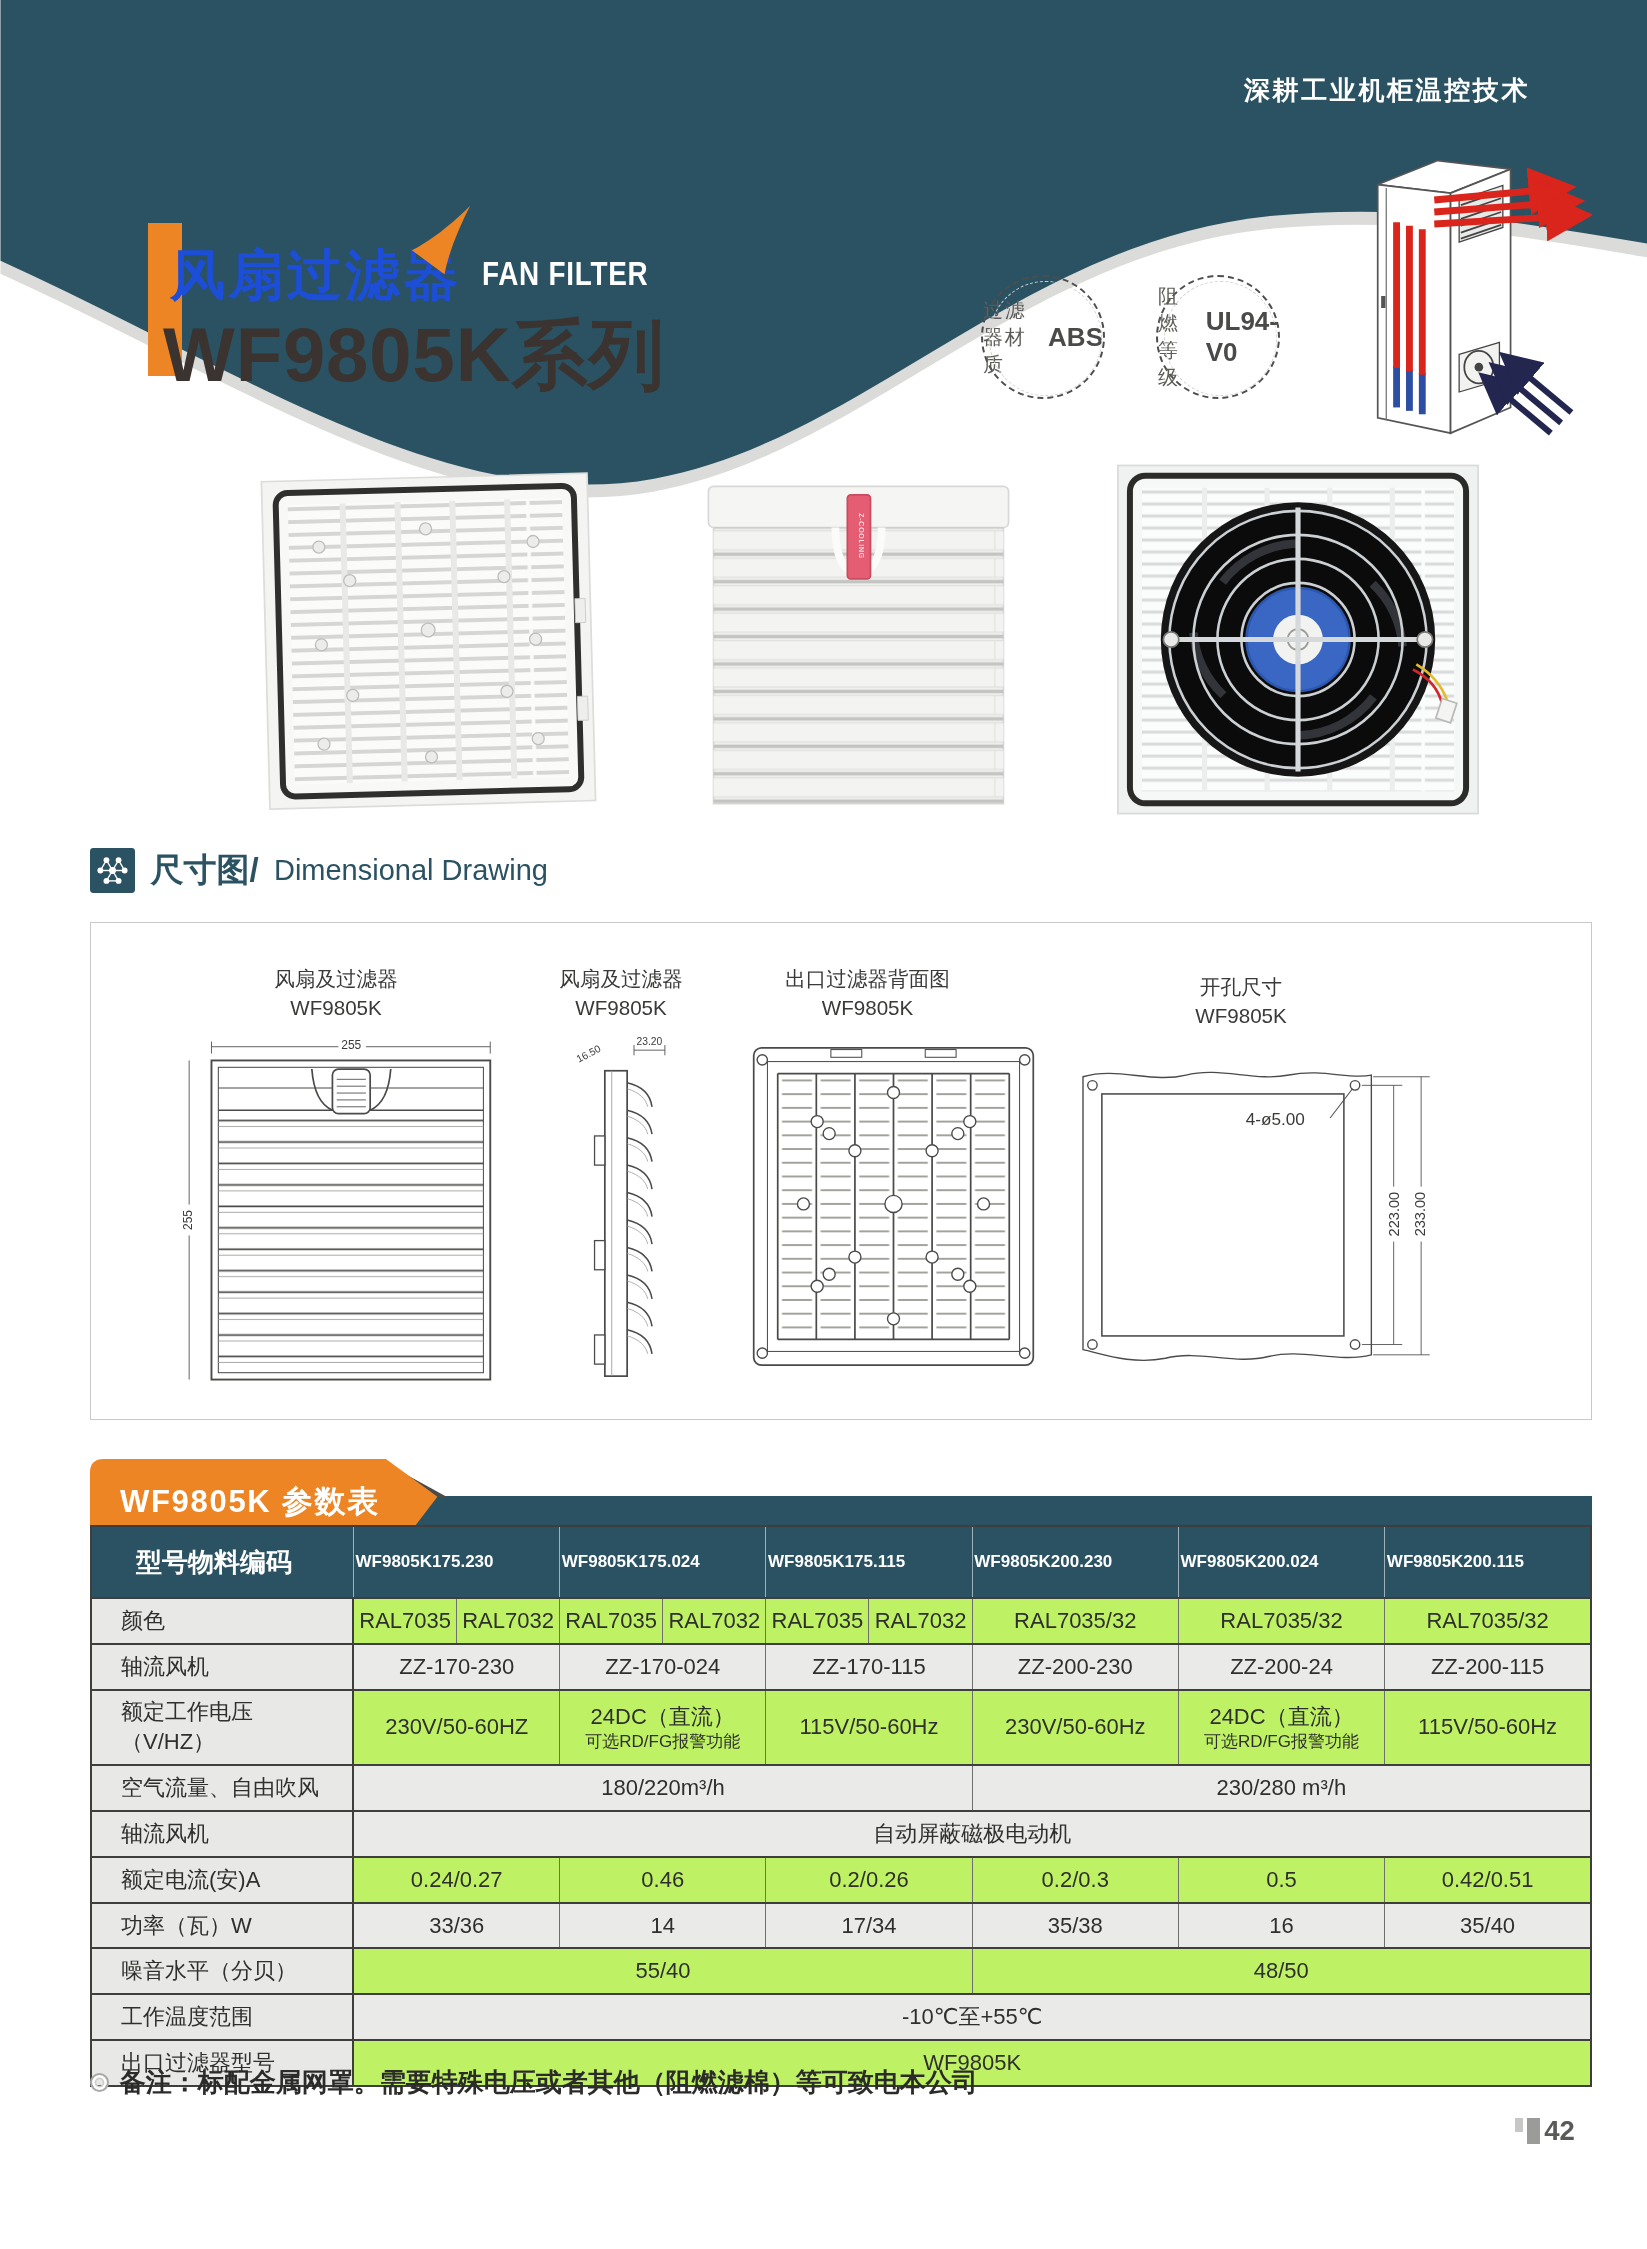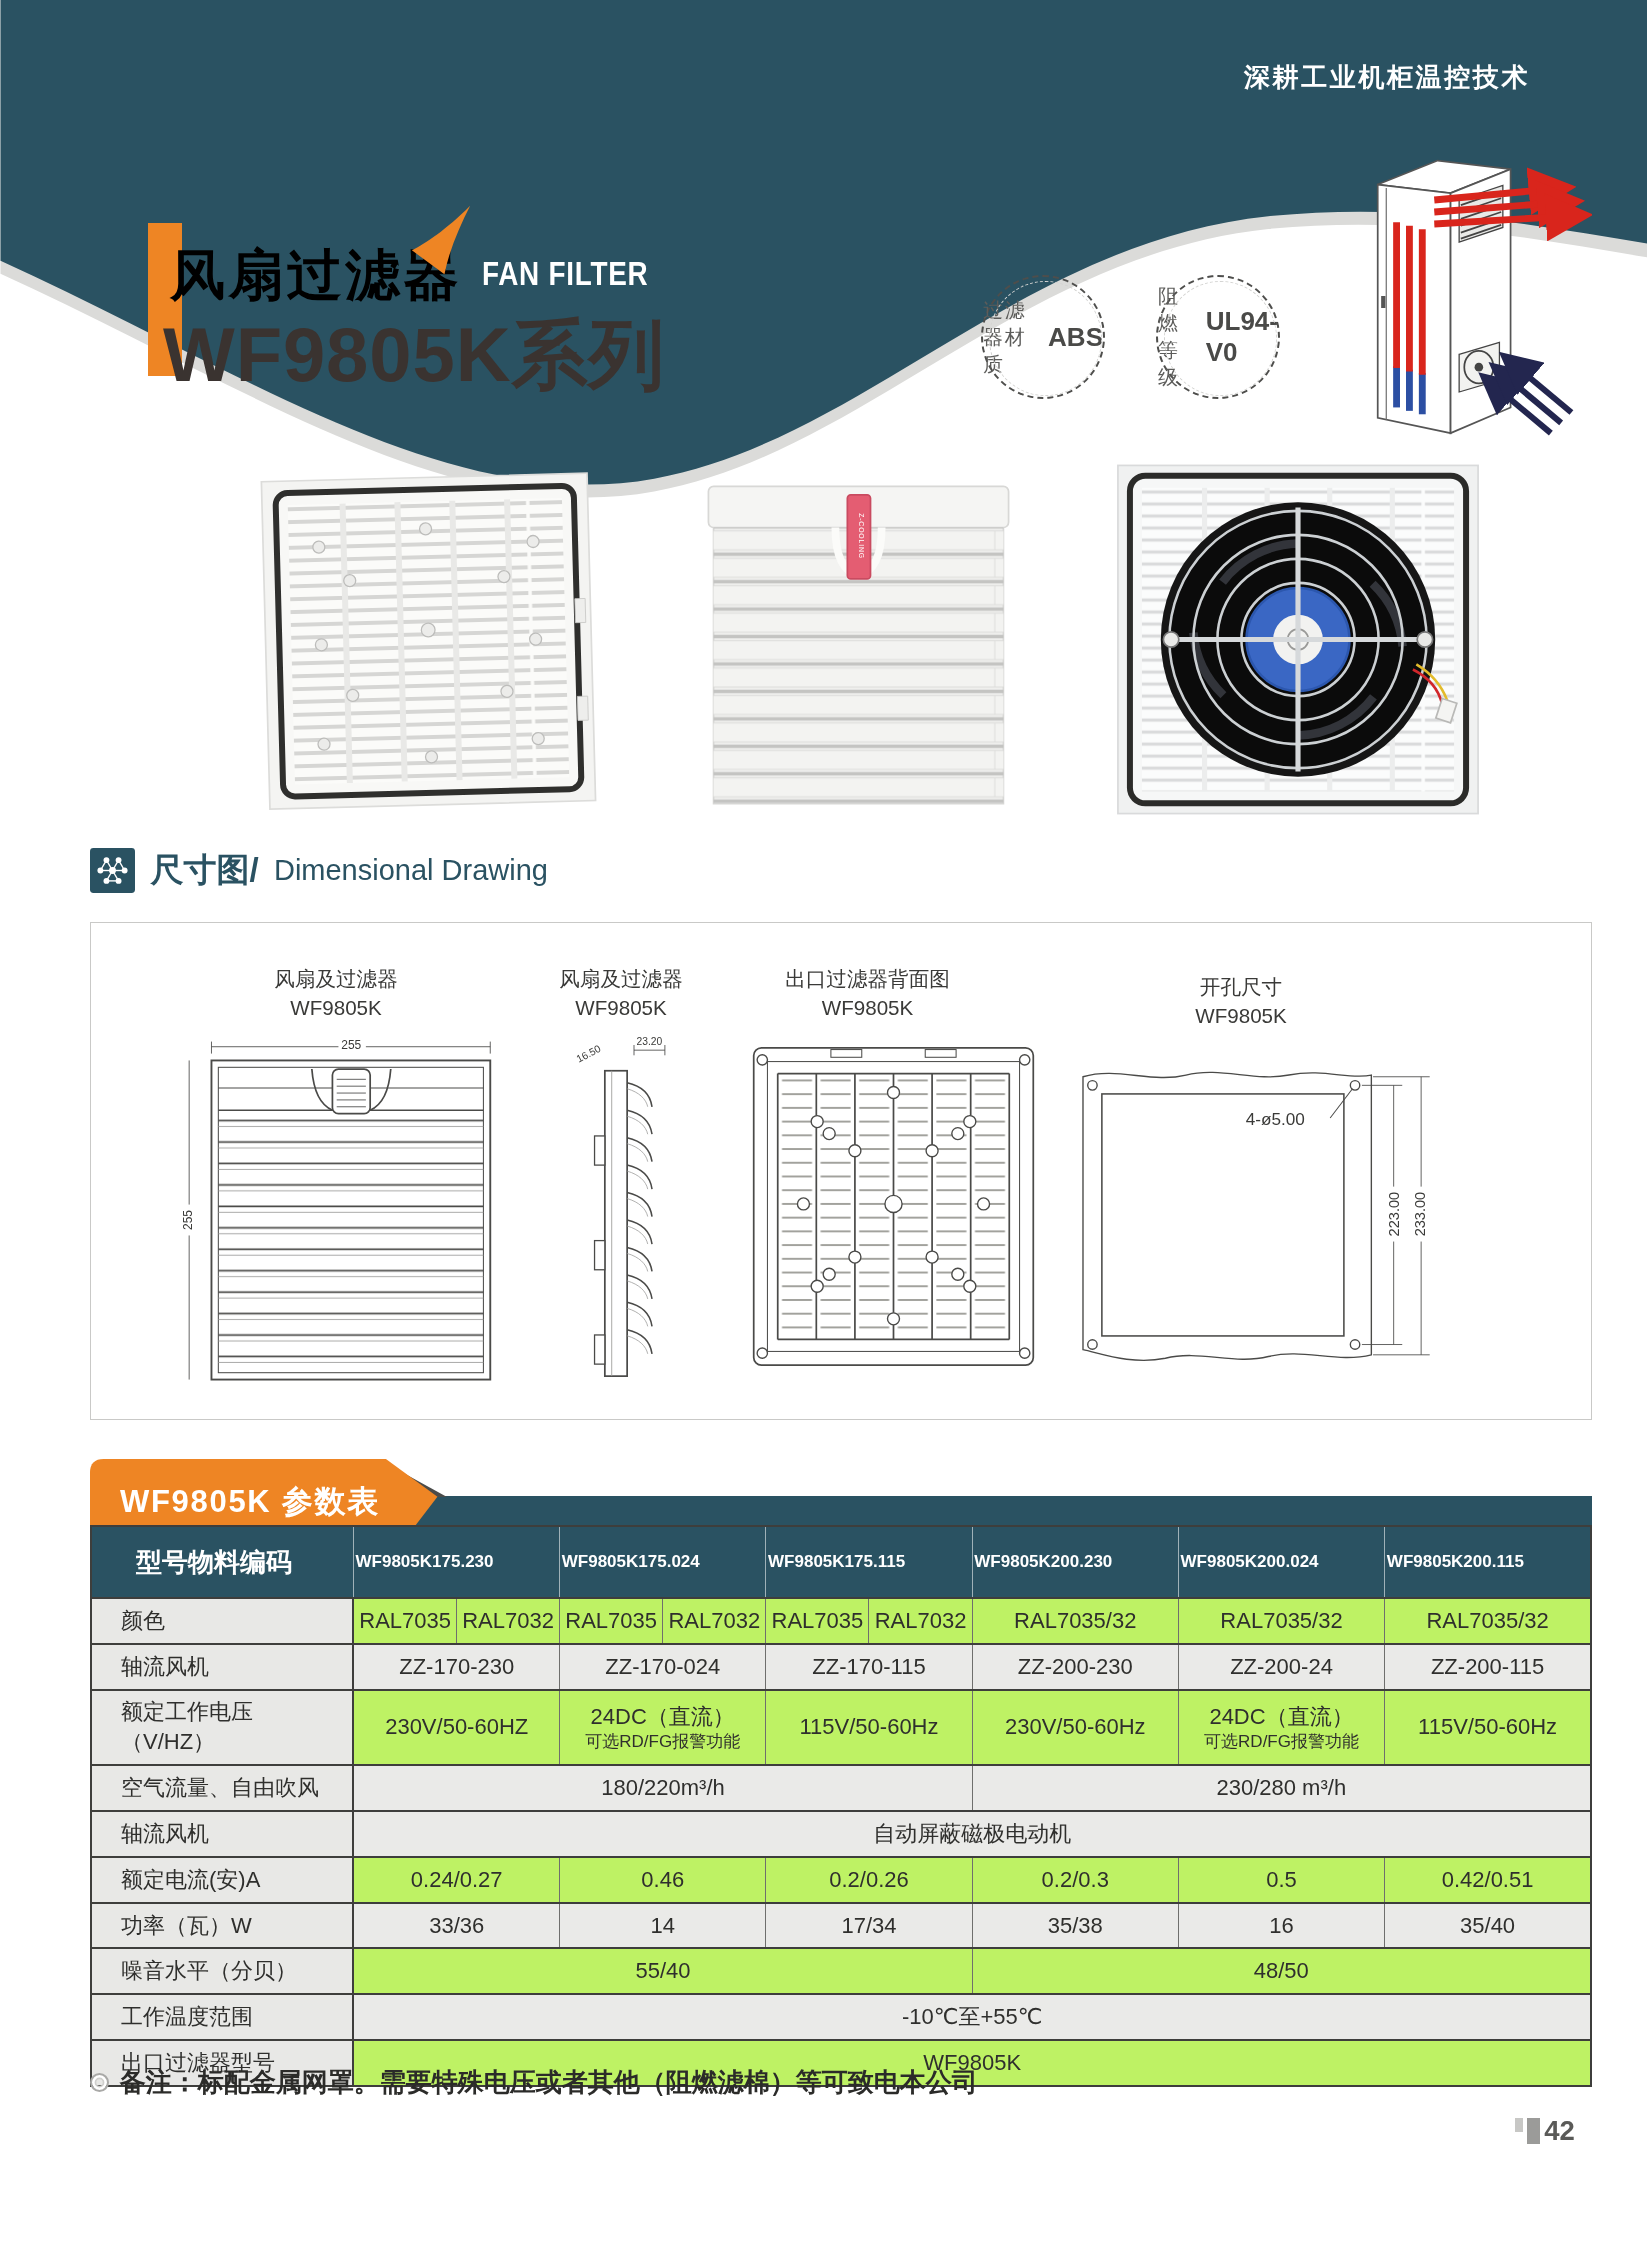--- a/index.html
+++ b/index.html
@@ -2,23 +2,23 @@
 <html style="font-size:13.7px"><head>
 <meta charset="utf-8">
 <style>
   html,body{margin:0;padding:0;background:#ffffff;}
   .page{position:relative;width:1648px;height:2250px;background:#fff;overflow:hidden;
         font-family:"Liberation Sans","DejaVu Sans",sans-serif;color:#2f2f2d;}
   .abs{position:absolute;}
 
   
   .hero-svg{position:absolute;top:0;left:0;}
-  .slogan{position:absolute;top:60px;right:118px;font-size:26px;font-weight:600;color:#fff;letter-spacing:2.6px;}
+  .slogan{position:absolute;top:73px;right:118px;font-size:26px;font-weight:600;color:#fff;letter-spacing:2.6px;}
   .orange-bar{position:absolute;left:148px;top:223px;width:34px;height:153px;background:#EE8524;}
-  .title-cn{position:absolute;left:170px;top:239px;font-size:55px;font-weight:900;color:#000000;letter-spacing:3.4px;}
+  .title-cn{position:absolute;left:170px;top:239px;font-size:55px;font-weight:900;color:#1d4ed8;letter-spacing:3.4px;}
   .title-en{position:absolute;left:482px;top:254px;font-size:34px;font-weight:800;color:#fff;
             transform:scaleX(.82);transform-origin:left;letter-spacing:0.9px;}
   .series{position:absolute;left:163px;top:305px;font-size:76px;font-weight:900;color:#3A3330;letter-spacing:0.9px;}
   .badge{position:absolute;width:120px;height:120px;border:2.6px dashed #4e4e4c;border-radius:50%;
          display:flex;flex-direction:row;align-items:center;justify-content:center;gap:6.9px;background:transparent;}
   .badge::before{content:"";position:absolute;inset:4.3px 0.9px 0.9px 6px;border:1.7px dashed #d4d4d2;border-radius:50%;}
   .badge .b-label{font-size:20px;color:#5c5c5a;letter-spacing:1.7px;}
   .badge .b-value{font-size:26px;font-weight:800;color:#4a4a48;}
   .badge1{left:981px;top:275px;}
   .badge2{left:1156px;top:275px;}

